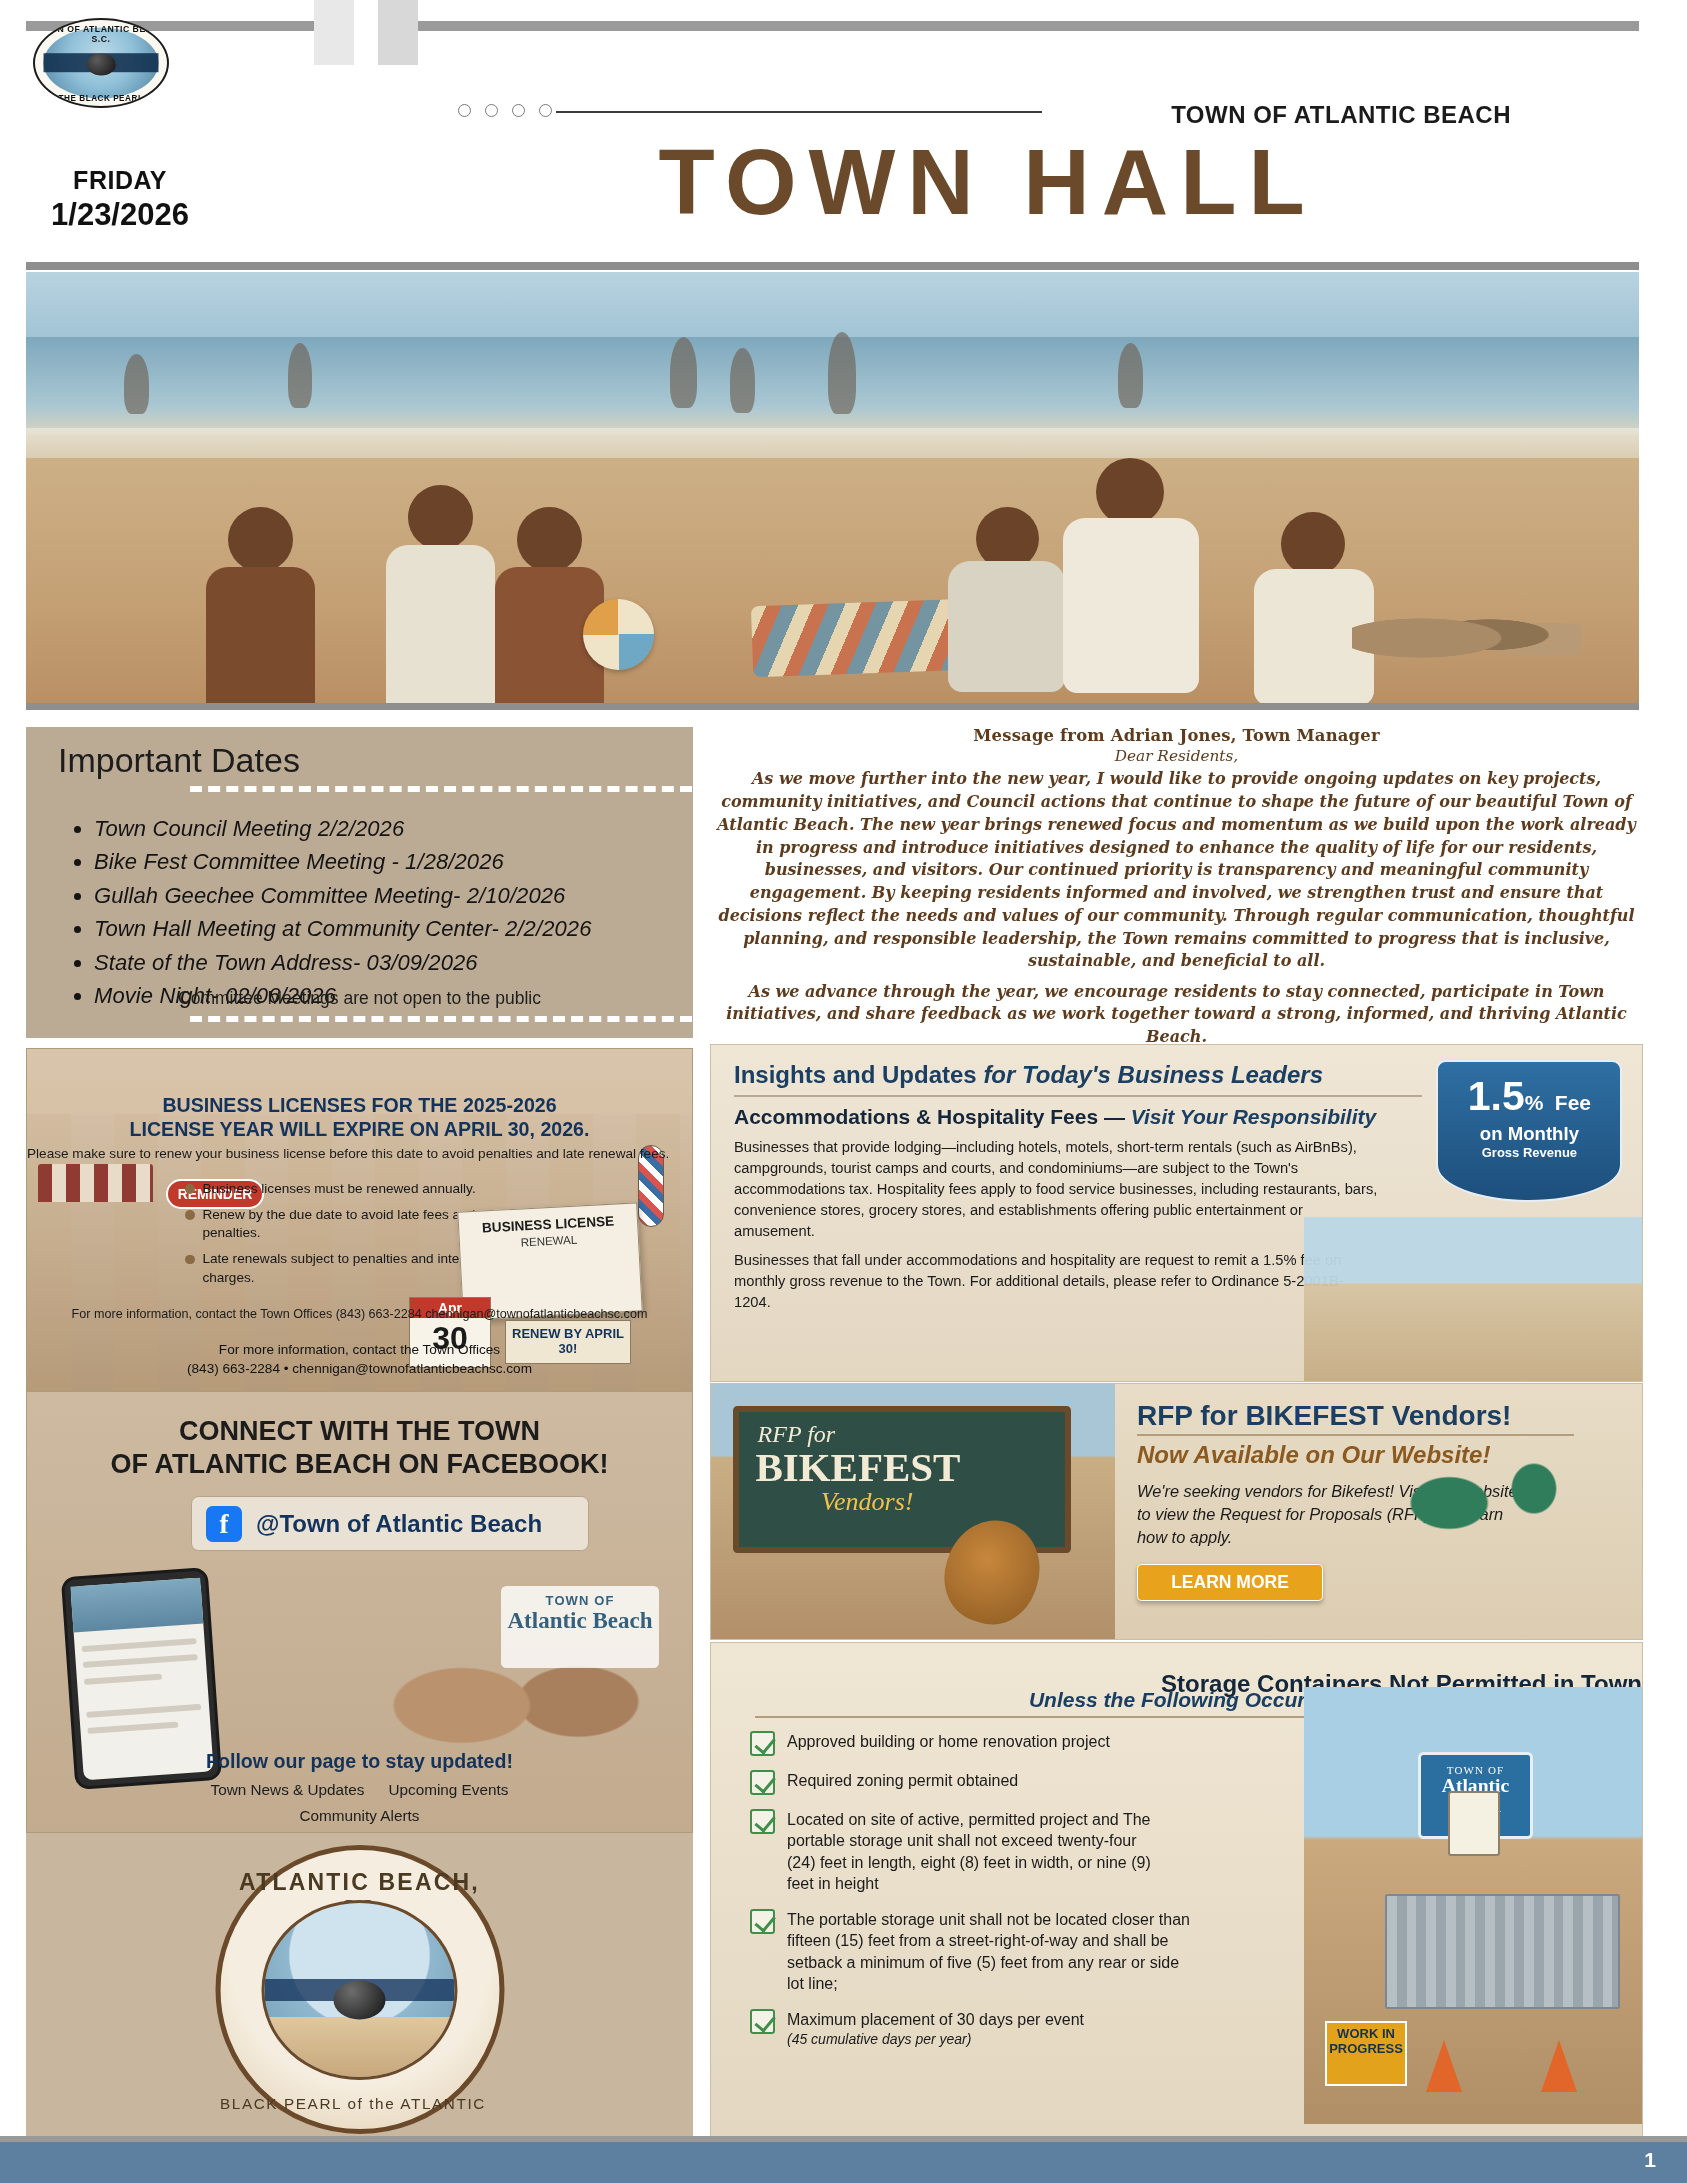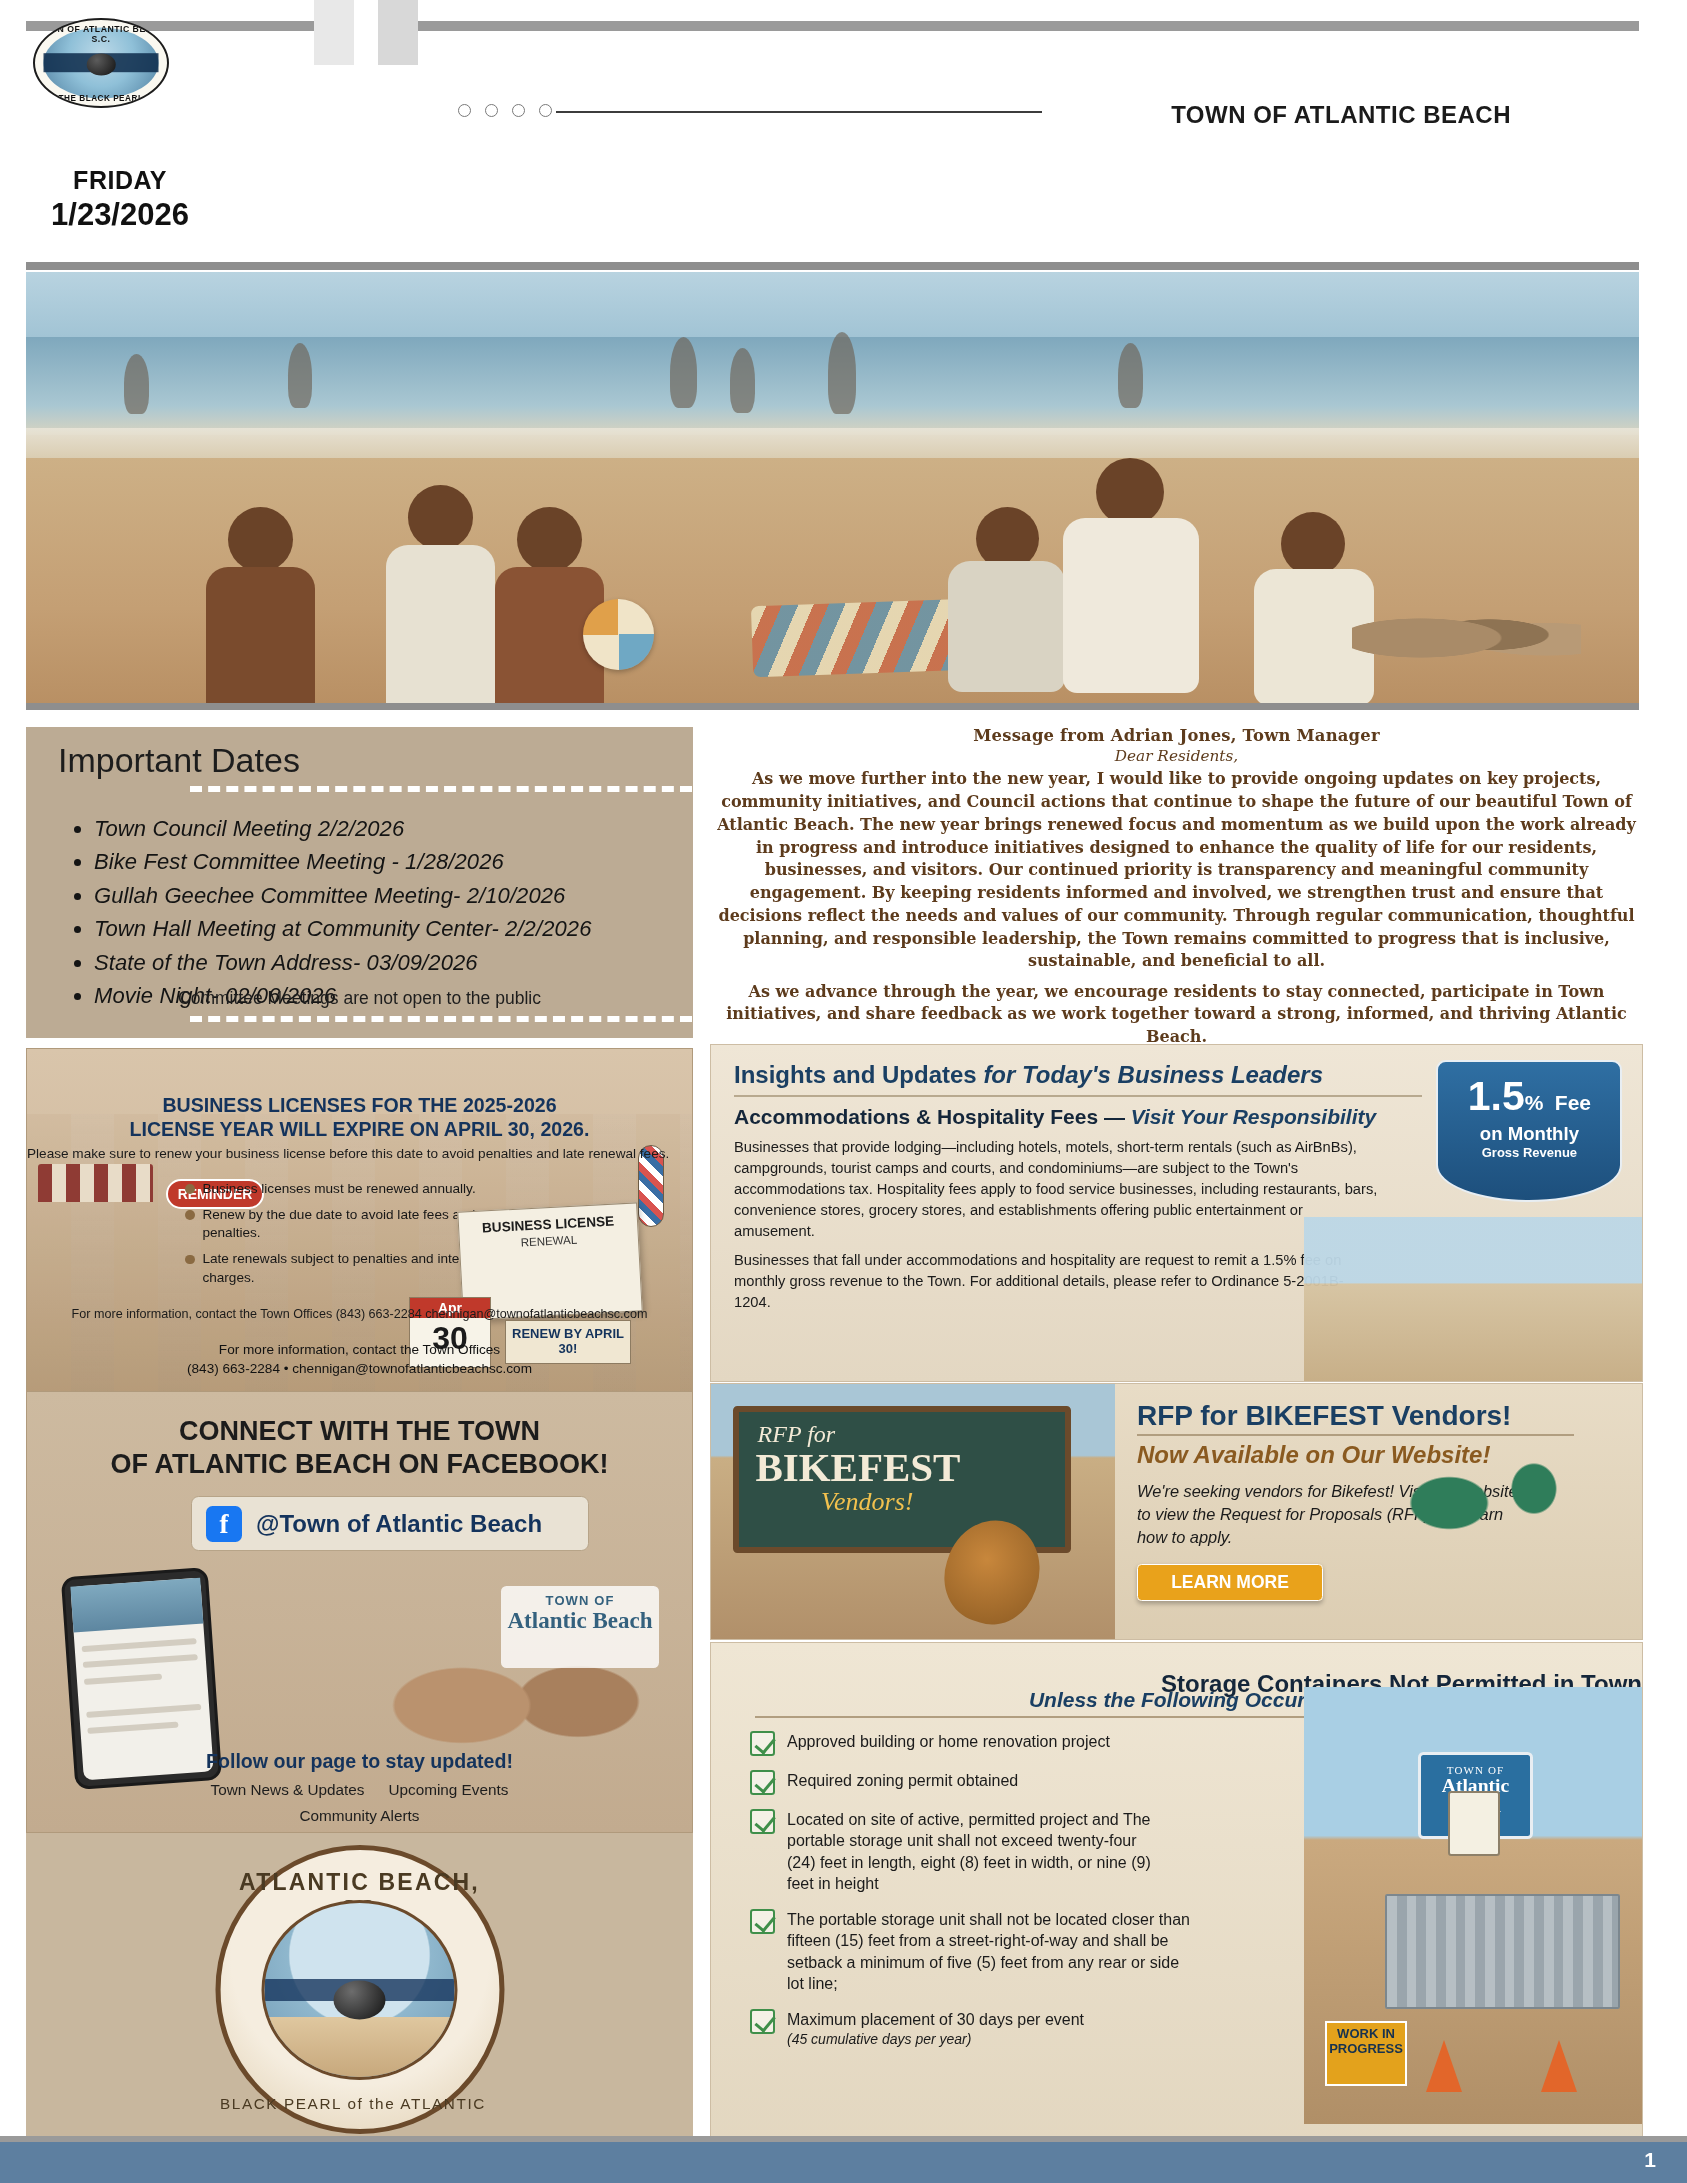--- a/index.html
+++ b/index.html
@@ -164,21 +164,21 @@
 
   
   .msg {
     position:absolute; left:710px; top:726px; width:933px;
     text-align:center; color:#5d3b1c;
     font-family:"DejaVu Serif", serif;
   }
   .msg-title { font-size:16.4px; font-weight:bold; letter-spacing:0.2px; }
   .msg-dear  { font-size:15.3px; font-style:italic; margin-top:2.2px; }
   .msg-body  { font-size:16px; line-height:1.42; margin-top:3.3px; font-weight:bold; }
-  .msg-body p { margin:0 0 7.6px 0; }
+  .msg-body p { margin:0 0 7.6px 0;font-style:italic; }
 
   
   .card { position:absolute; overflow:hidden; }
 
   .lic-card {
     left:26px; top:1048px; width:667px; height:344px;
     background:linear-gradient(to bottom,#d9c5ab,#c9b193);
     border:1.1px solid #b09a7c;
   }
   .lic-bg-shop {
@@ -551,20 +551,21 @@
     <div class="dots">
       <span></span>
       <span></span>
       <span></span>
       <span></span>
     </div>
     <div class="kicker-line"></div>
     <div class="kicker-text">TOWN OF ATLANTIC BEACH</div>
   </div>
 
+  <div class="masthead">TOWN HALL</div>
   <div class="header-rule"></div>
 </div>
 
 <div class="hero">
   <div class="hero-sky"></div>
   <div class="hero-sea"></div>
   <div class="hero-foam"></div>
   <div class="hero-sand"></div>
 
   <div class="hero-distant" style="left:98px;top:82px;width:25px;height:60px;"></div>

